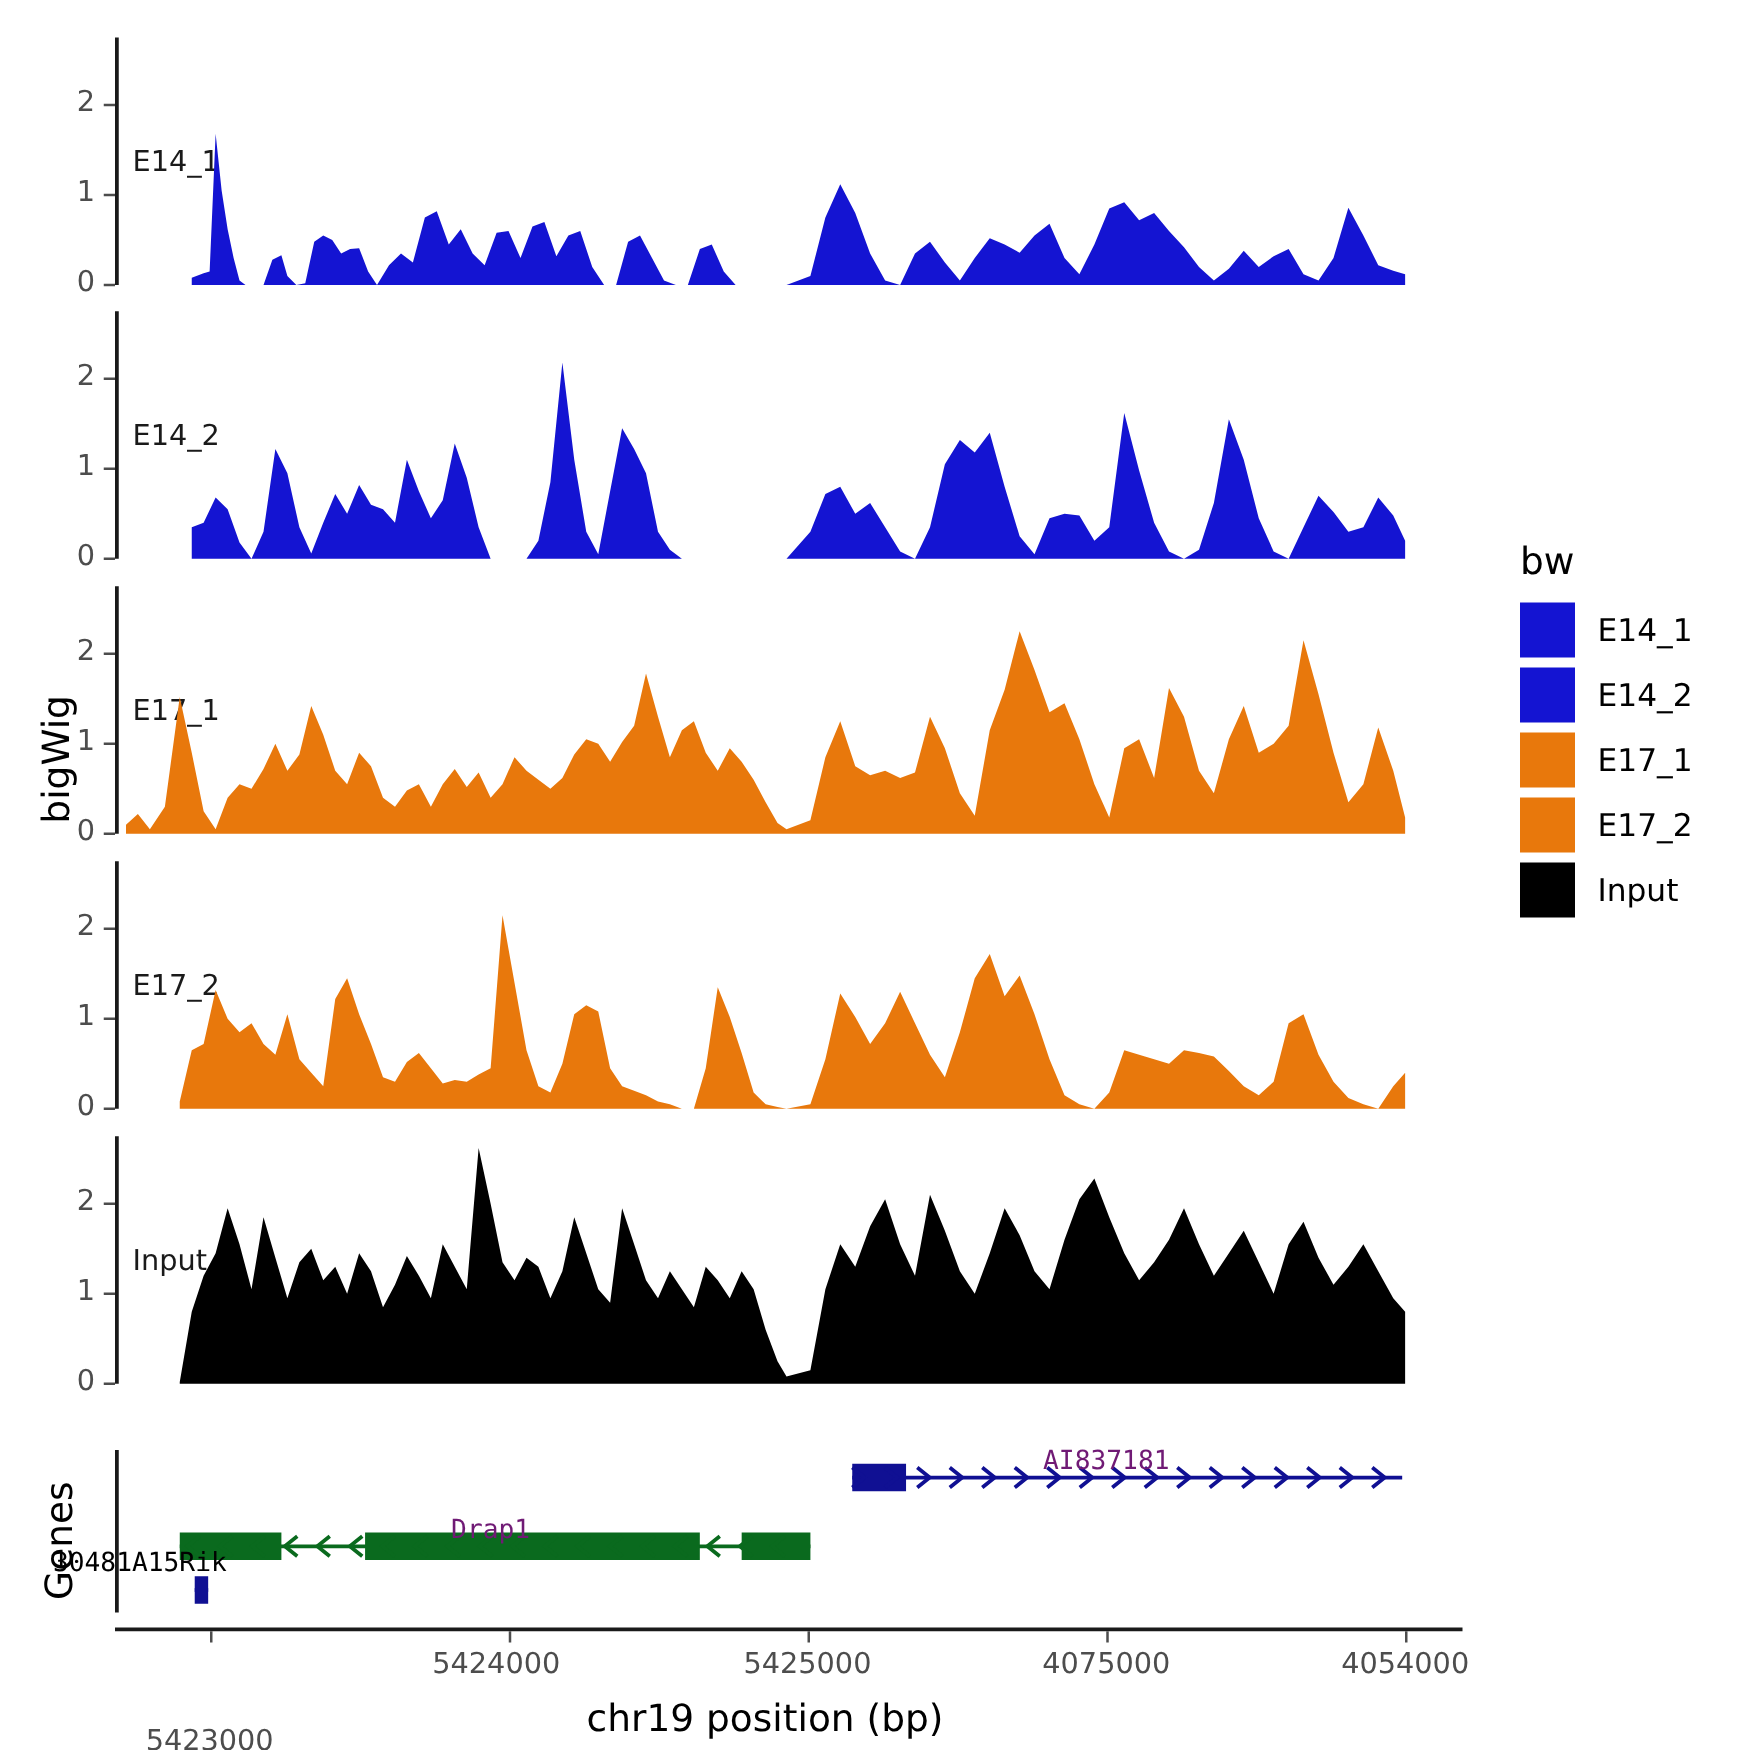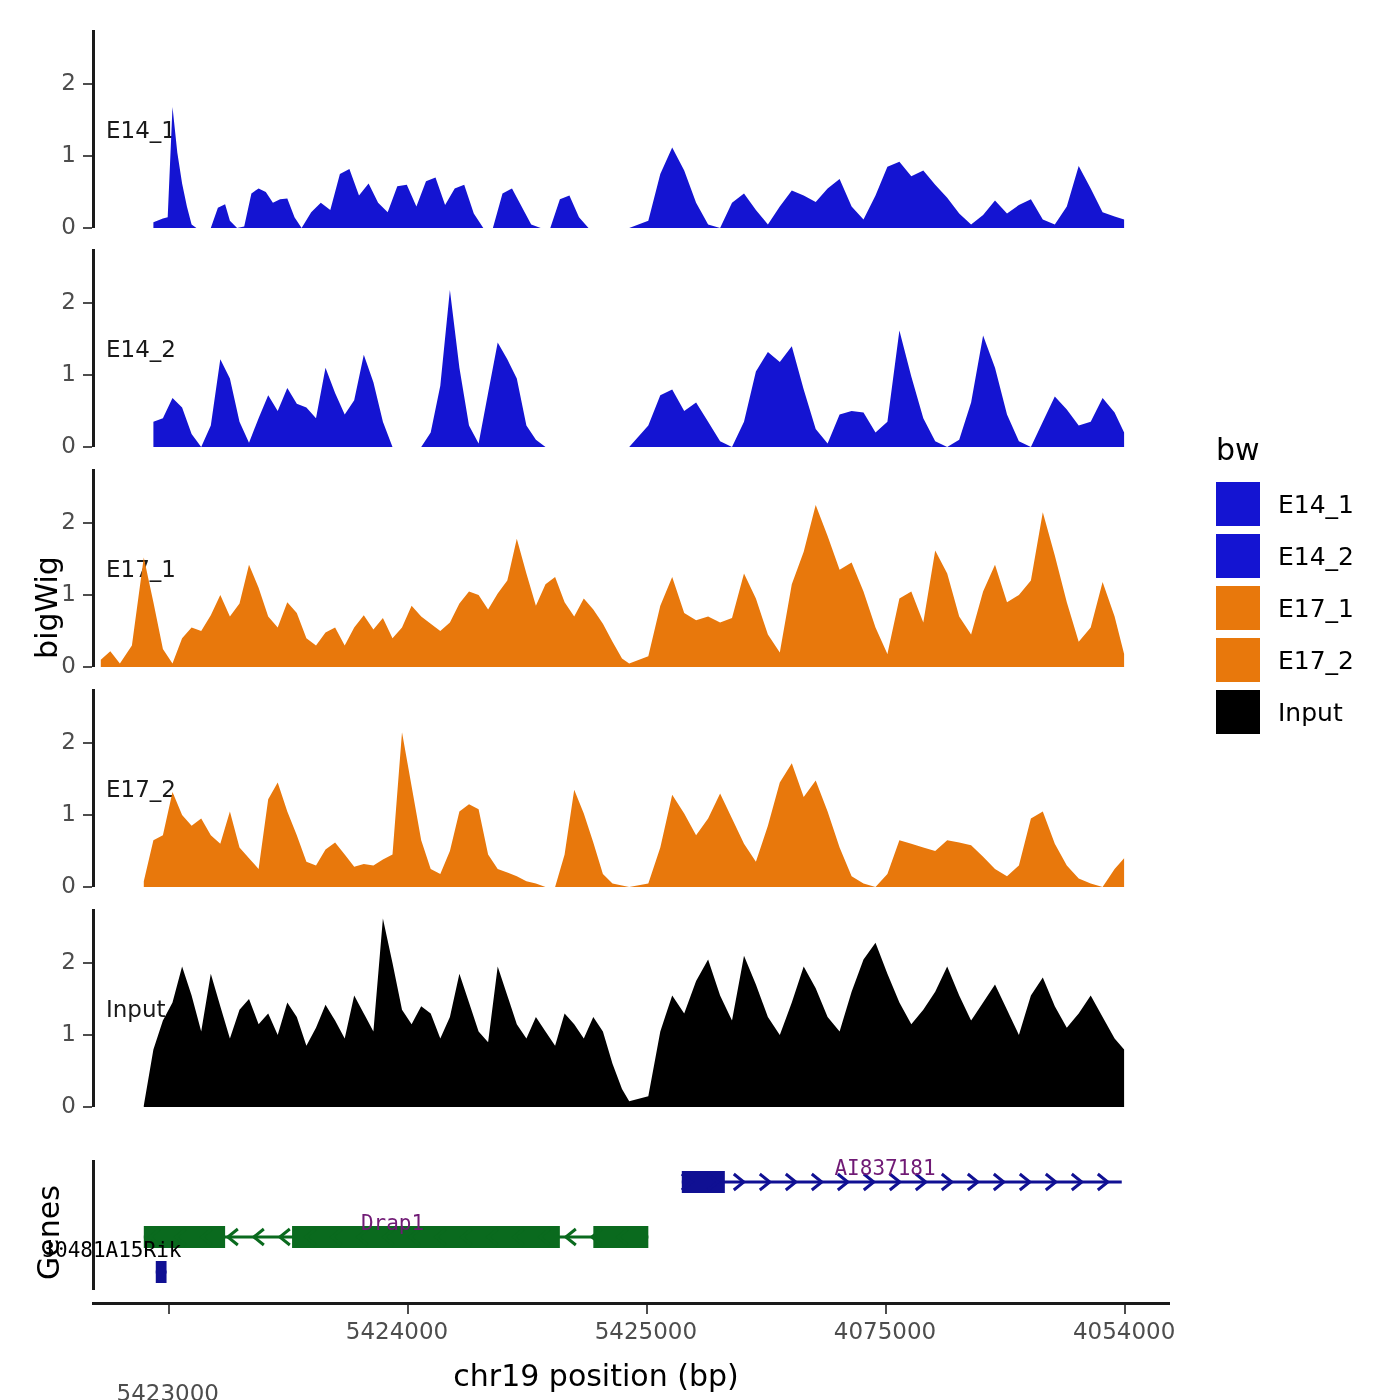--- a/index.html
+++ b/index.html
@@ -175,21 +175,21 @@
       <div class="xtick" style="left: 167.73px; top: 1305px;"></div>
       <div class="xticklab" style="left: 167.73px; top: 1380px;">5423000</div>
       <div class="xtick" style="left: 406.831px; top: 1305px;"></div>
       <div class="xticklab" style="left: 384px; top: 1318px; margin-left: 13px;">5424000</div>
       <div class="xtick" style="left: 645.933px; top: 1305px;"></div>
       <div class="xticklab" style="left: 645.933px; top: 1318px;">5425000</div>
       <div class="xtick" style="left: 885.034px; top: 1305px;"></div>
       <div class="xticklab" style="left: 885.034px; top: 1318px;">4075000</div>
       <div class="xtick" style="left: 1124.13px; top: 1305px;"></div>
       <div class="xticklab" style="left: 1124.13px; top: 1318px;">4054000</div>
-      <div class="xtitle" style="left: 596px; top: 1358px;">chr19 position (bp)</div>
+      <div class="xtitle" style="left: 612px; top: 1358px;">chr19 position (bp)</div>
     </div>
 
   <div class="legend" id="legend">
     <div class="legend-title" style="left:1216px; top:432px;">bw</div>
     <div id="legend-items">
         <div class="legend-row" style="left: 1216px; top: 482px;">
           <span class="legend-key" style="background: rgb(20, 20, 210);"></span>
           <span class="legend-text">E14_1</span>
         </div>
         <div class="legend-row" style="left: 1216px; top: 534px;">

